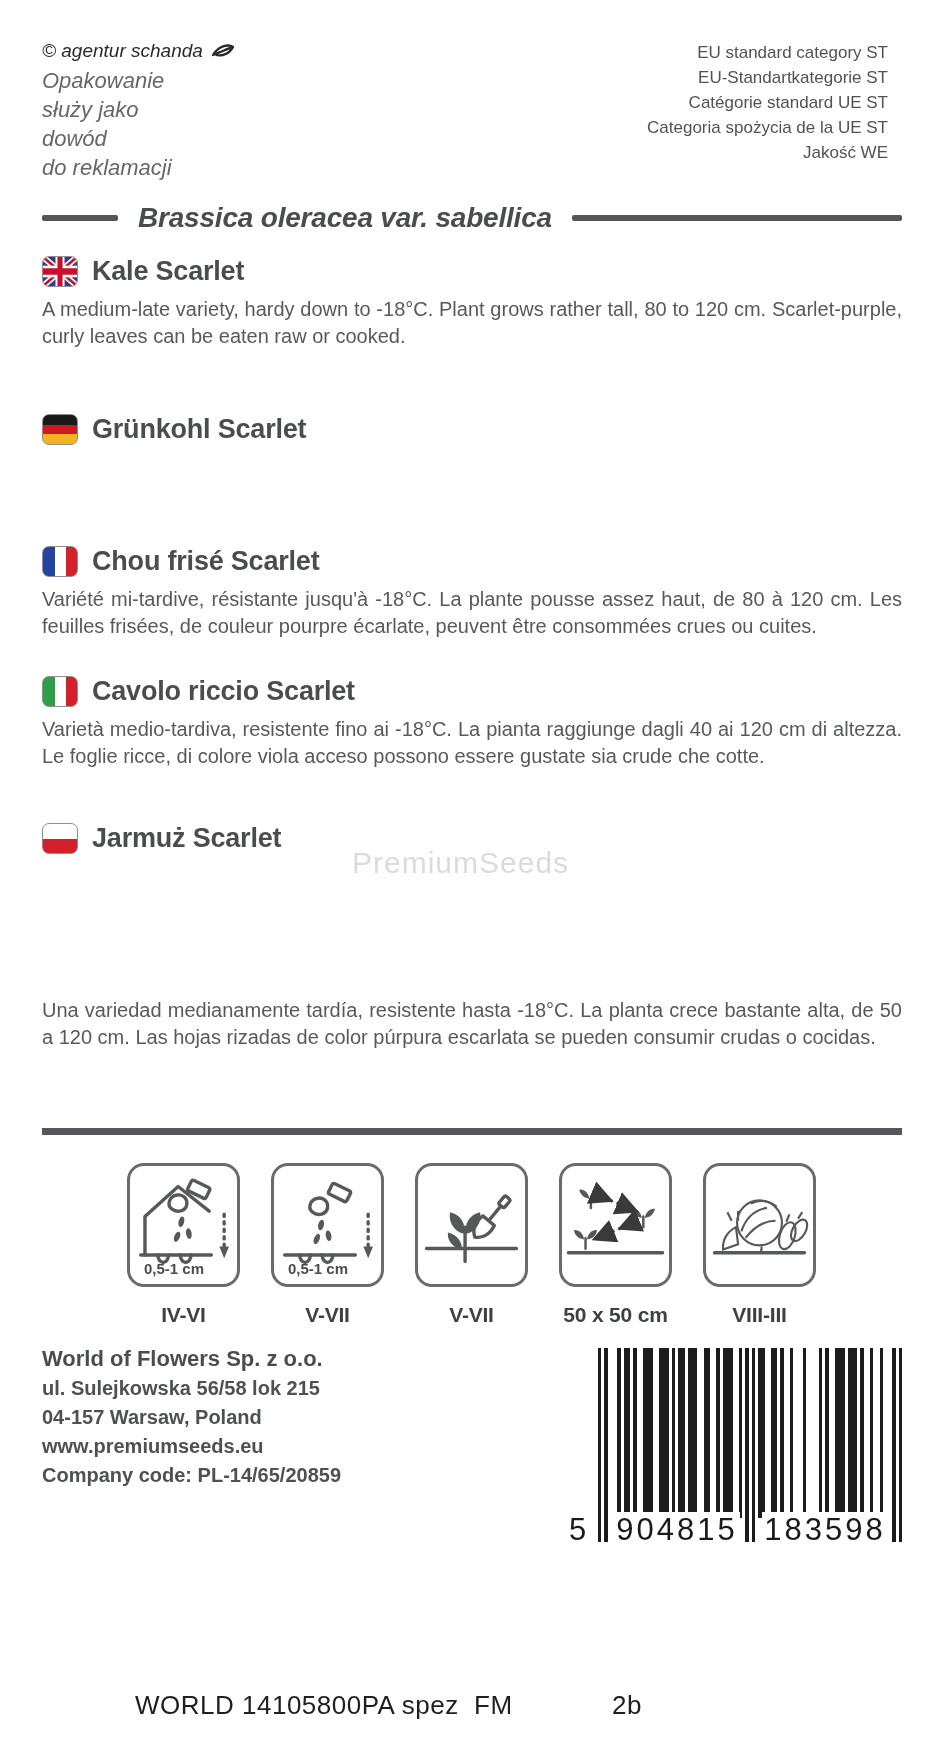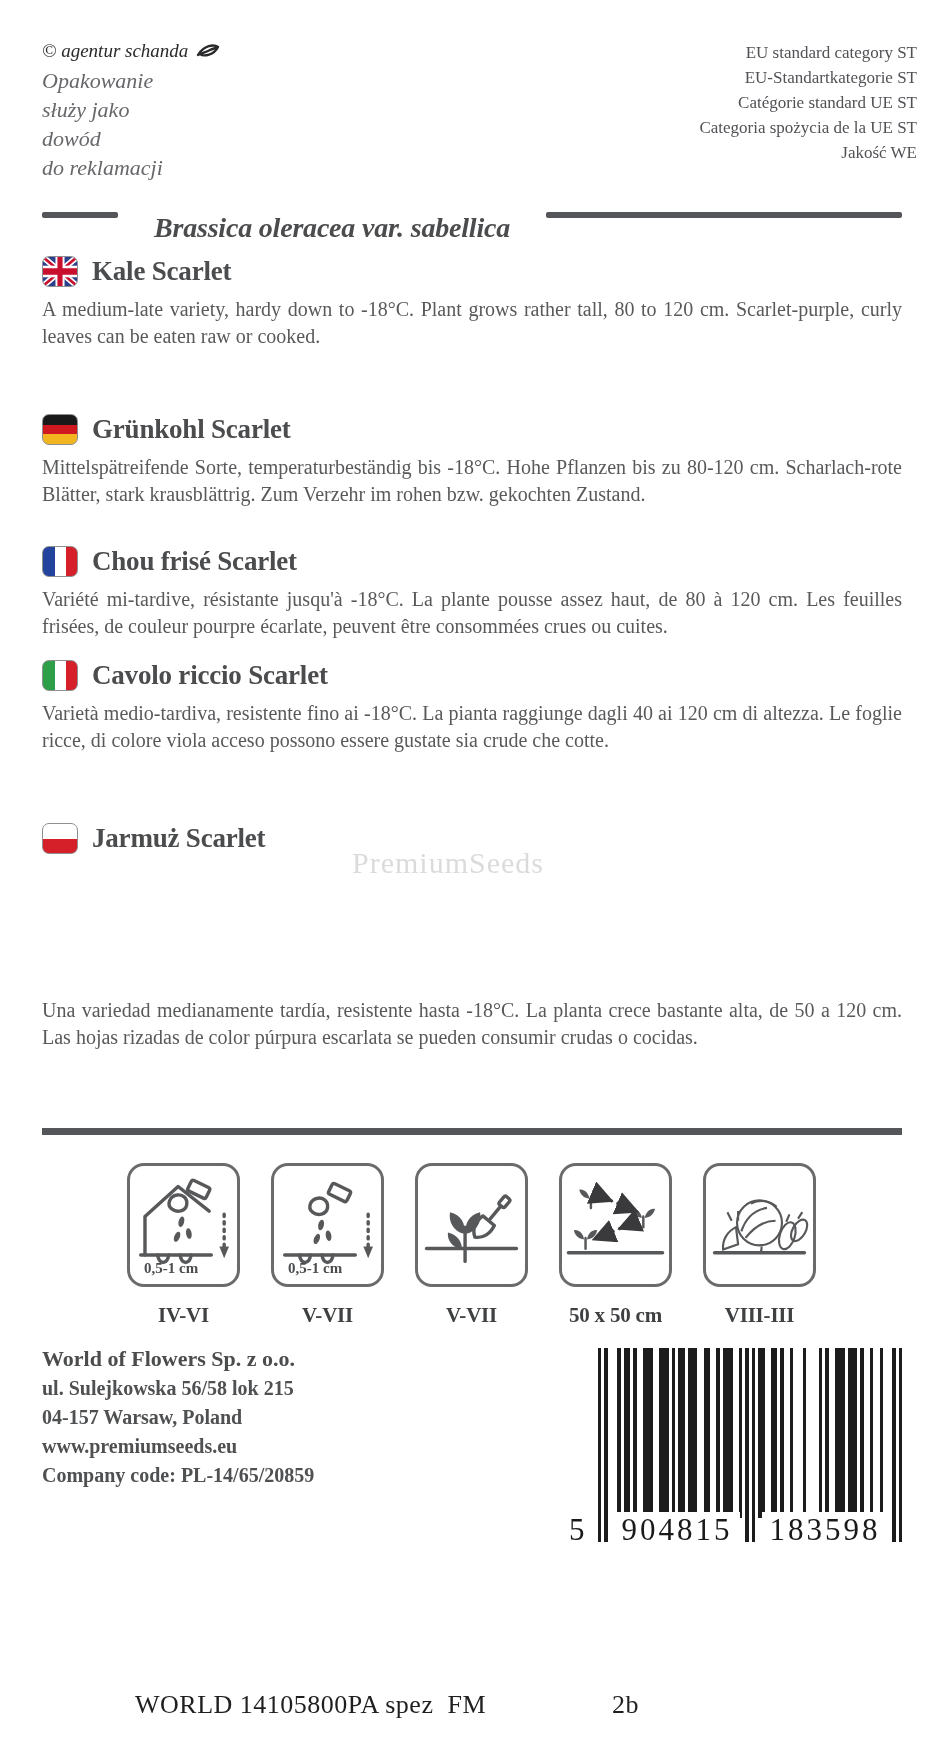--- a/index.html
+++ b/index.html
@@ -1,37 +1,37 @@
 <!DOCTYPE html>
 <html><head>
 <meta charset="utf-8">
 <style>
   html,body{margin:0;padding:0;background:#ffffff;}
   .page{position:relative;width:945px;height:1760px;background:#fff;overflow:hidden;
-        font-family:Liberation Serif, serif;color:#58595b;}
+        font-family:Liberation Sans, sans-serif;color:#58595b;}
 
   
   .photo-strip{position:absolute;top:0;left:0;width:945px;height:26px;overflow:hidden;}
   .photo-strip .blur{position:absolute;inset:-10px;filter:blur(4px);
     background:
       linear-gradient(180deg, rgba(30,25,50,.25) 0%, rgba(255,255,255,.18) 85%),
       linear-gradient(90deg,#7e7398 0%,#a99cc0 5%,#70658c 10%,#9c8fb4 15%,#665c80 20%,
         #aironone 0, #94a 0, #8f83aa 25%,#5c5476 31%,#9a8db1 37%,#746a90 43%,#4e4960 50%,
         #3a4132 56%,#56644a 63%,#8da06c 71%,#5d6f47 79%,#9eb37d 87%,#77905c 94%,#8ba36d 100%);}
 
   
   .copyright{position:absolute;left:42px;top:40px;font-size:19px;font-style:italic;
     color:#2a2a2c;display:flex;align-items:center;gap:8px;}
   .packaging-note{position:absolute;left:42px;top:66px;font-size:22px;font-style:italic;
     color:#66676a;line-height:1.32;white-space:pre-line;}
-  .eu-categories{position:absolute;right:28px;top:40px;text-align:right;font-size:17px;
+  .eu-categories{position:absolute;right:57px;top:40px;text-align:right;font-size:17px;
     line-height:25px;color:#515256;}
 
   
-  .botanical-row{position:absolute;left:42px;top:212px;width:860px;display:flex;gap:16px;}
+  .botanical-row{position:absolute;left:42px;top:202px;width:860px;display:flex;align-items:center;}
   .botanical-rule{height:6px;background:#55565a;border-radius:2px;}
   .botanical-rule.short{width:76px;}
   .botanical-rule.long{flex:1;}
   .botanical-name{font-size:28px;font-weight:bold;font-style:italic;color:#4b4c4e;
     margin:0 20px;letter-spacing:-0.2px;white-space:nowrap;}
 
   
   .section{position:absolute;left:42px;width:860px;}
   .section-head{display:flex;align-items:center;gap:14px;}
   .section-title{font-size:27px;font-weight:bold;color:#4b4c4e;letter-spacing:-0.2px;}
@@ -134,32 +134,31 @@
       <div class="section-title">Kale Scarlet</div>
     </div>
     <div class="section-body">A medium-late variety, hardy down to -18°C. Plant grows rather tall, 80 to 120 cm. Scarlet-purple, curly leaves can be eaten raw or cooked.</div>
   </div>
 
   <div class="section" style="top:414px">
     <div class="section-head">
       <div class="flag flag-de"></div>
       <div class="section-title">Grünkohl Scarlet</div>
     </div>
-    <div class="section-body">Mittelspätreifende Sorte, temperaturbeständig bis -18°C. Hohe Pflanzen bis zu 80-120 cm. Scharlach-rote Blätter, stark krausblättrig. Zum Verzehr im rohen bzw. gekochten Zustand.</div>
   </div>
 
   <div class="section" style="top:546px">
     <div class="section-head">
       <div class="flag flag-fr"></div>
       <div class="section-title">Chou frisé Scarlet</div>
     </div>
     <div class="section-body">Variété mi-tardive, résistante jusqu'à -18°C. La plante pousse assez haut, de 80 à 120 cm. Les feuilles frisées, de couleur pourpre écarlate, peuvent être consommées crues ou cuites.</div>
   </div>
 
-  <div class="section" style="top:660px">
+  <div class="section" style="top:676px">
     <div class="section-head">
       <div class="flag flag-it"></div>
       <div class="section-title">Cavolo riccio Scarlet</div>
     </div>
     <div class="section-body">Varietà medio-tardiva, resistente fino ai -18°C. La pianta raggiunge dagli 40 ai 120 cm di altezza. Le foglie ricce, di colore viola acceso possono essere gustate sia crude che cotte.</div>
   </div>
 
   <div class="section" style="top:823px">
     <div class="section-head">
       <div class="flag flag-pl"></div>

